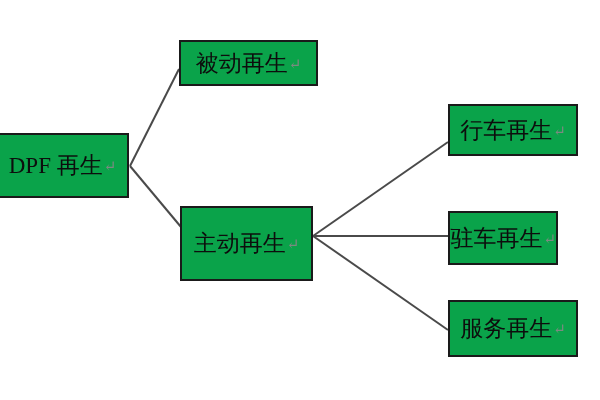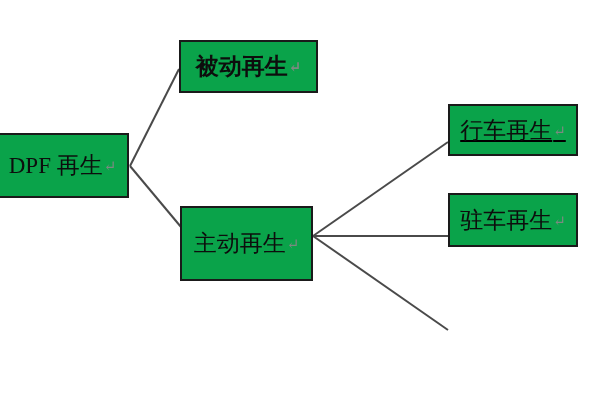--- a/index.html
+++ b/index.html
@@ -46,24 +46,24 @@
   }
   .pilcrow {
     font-size: 15px;
     color: #7b8a80;
     margin-left: 1px;
     vertical-align: 2px;
   }
 
   
   #node-dpf        { left: -4px;  top: 133px; width: 133px; height: 65px; }
-  #node-passive    { left: 179px; top: 40px;  width: 139px; height: 53px; font-weight: bold; }
+  #node-passive    { left: 179px; top: 40px;  width: 139px; height: 46px; }
   #node-active     { left: 180px; top: 206px; width: 133px; height: 75px; }
-  #node-driving    { left: 448px; top: 104px; width: 130px; height: 52px; text-decoration: underline; }
-  #node-parking    { left: 448px; top: 193px; width: 130px; height: 54px; }
+  #node-driving    { left: 448px; top: 104px; width: 130px; height: 52px; }
+  #node-parking    { left: 448px; top: 211px; width: 110px; height: 54px; justify-content: flex-end; }
   #node-service    { left: 448px; top: 300px; width: 130px; height: 57px; }
 </style>
 </head>
 <body>
 
 <div id="diagram-canvas">
 
   <svg id="connector-layer" viewBox="0 0 600 400" width="600" height="400">
     <line x1="130" y1="166" x2="179" y2="69" stroke="#4a4a4a" stroke-width="2"></line>
     <line x1="130" y1="166" x2="181" y2="227" stroke="#4a4a4a" stroke-width="2"></line>
@@ -85,14 +85,17 @@
   </div>
 
   <div class="node" id="node-driving">
     <span class="node-label"><span>行车再生</span><span class="pilcrow">↵</span></span>
   </div>
 
   <div class="node" id="node-parking">
     <span class="node-label"><span>驻车再生</span><span class="pilcrow">↵</span></span>
   </div>
 
+  <div class="node" id="node-service">
+    <span class="node-label"><span>服务再生</span><span class="pilcrow">↵</span></span>
+  </div>
 
 </div>
 
 </body></html>

